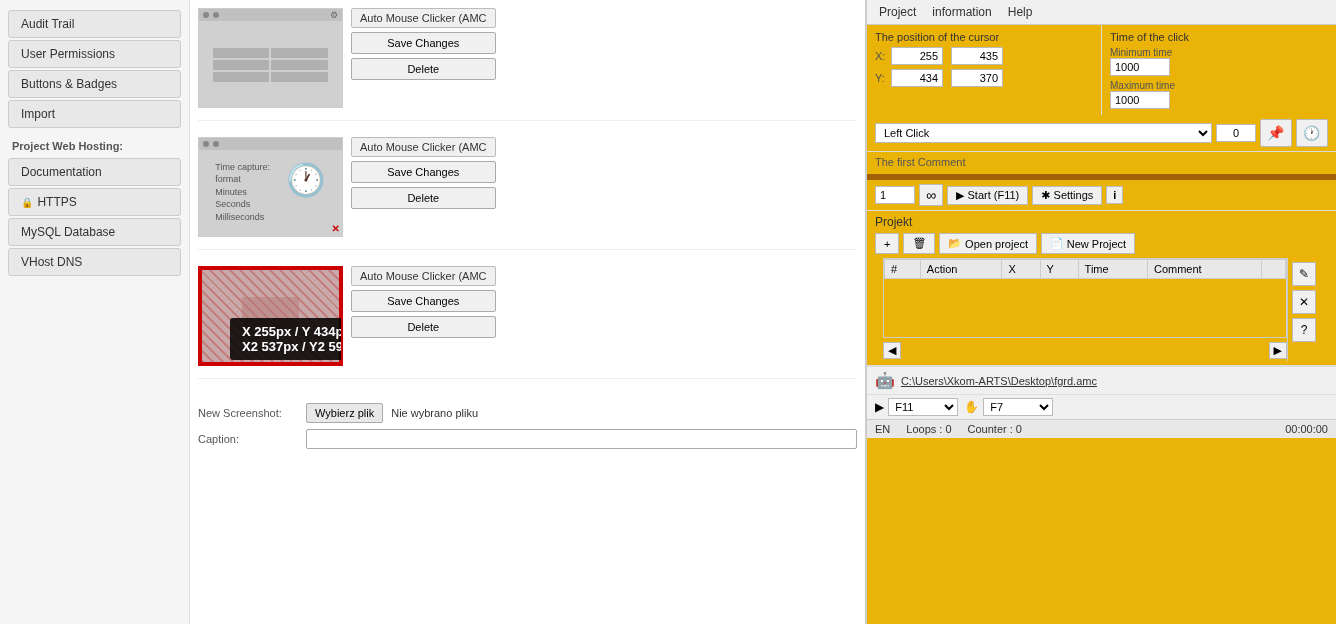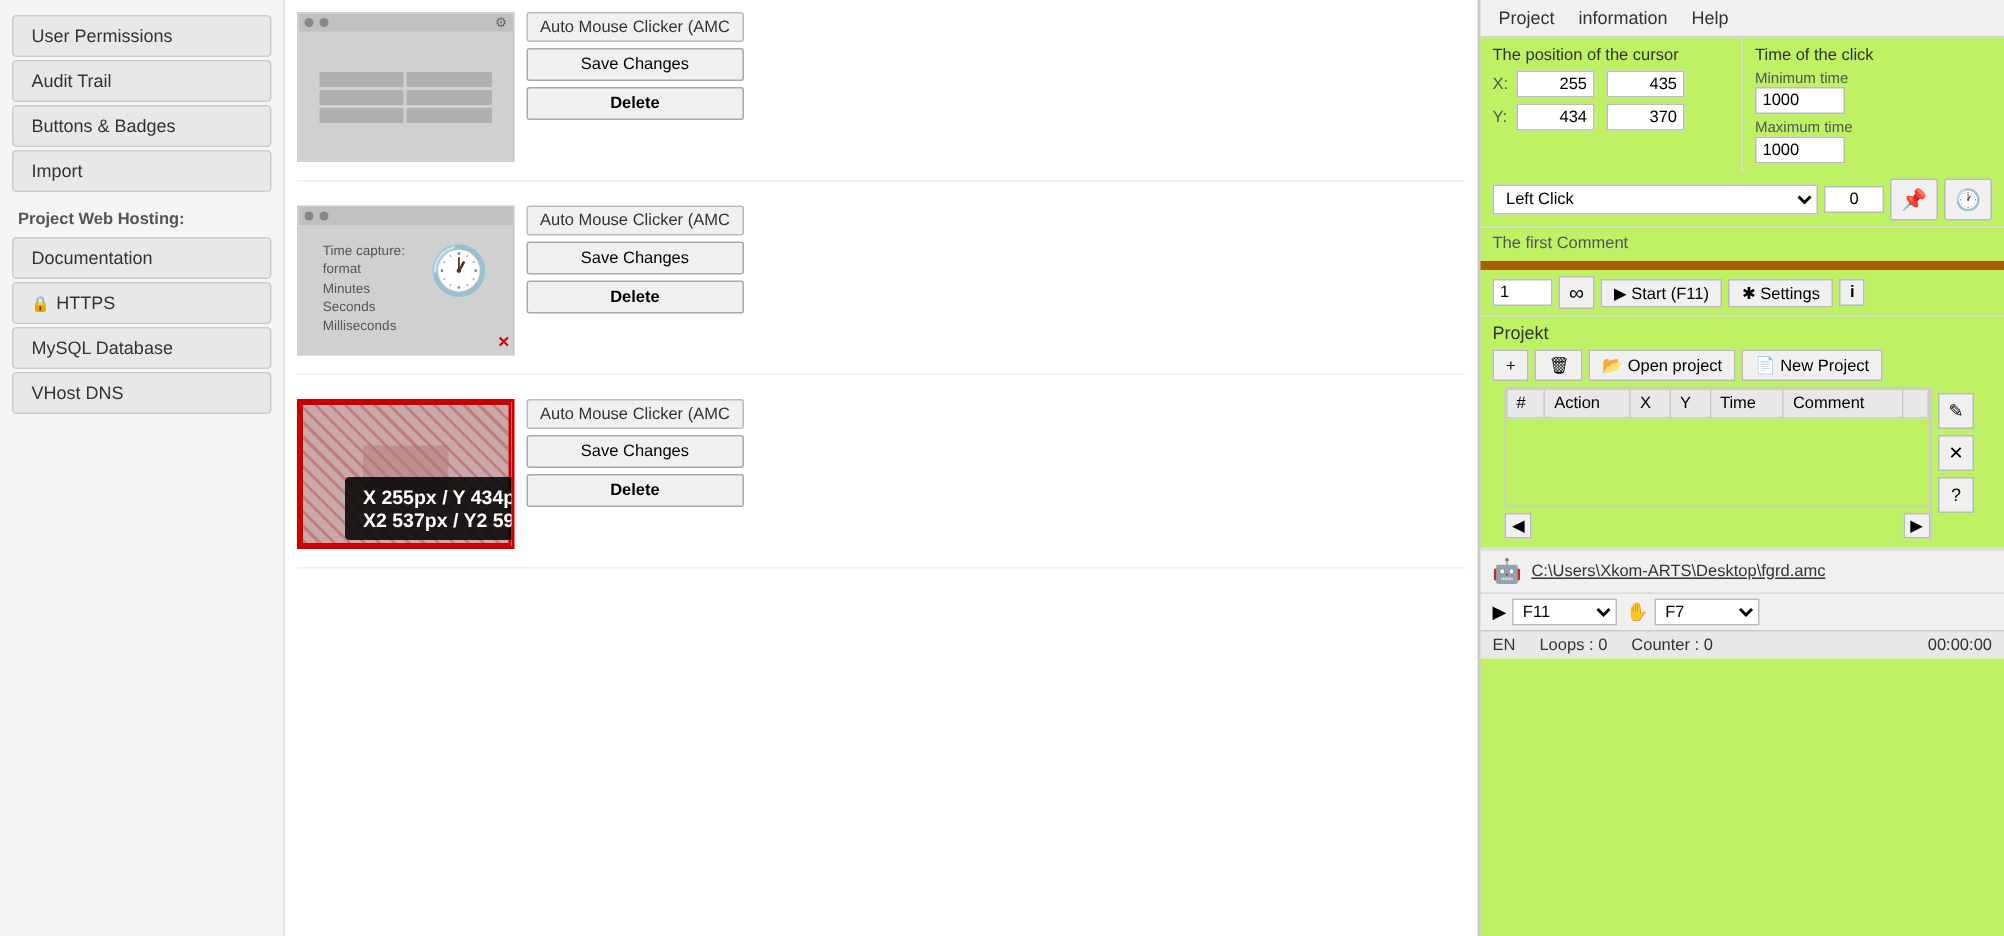--- a/index.html
+++ b/index.html
@@ -142,21 +142,20 @@
       cursor: pointer;
       border-radius: 2px;
     }
     .btn-delete {
       background: #f0f0f0;
       border: 1px solid #aaa;
       padding: 4px 10px;
       font-size: 11px;
       cursor: pointer;
       border-radius: 2px;
-      font-weight: bold;
     }
 
     
     .tooltip-overlay {
       position: absolute;
       background: rgba(0,0,0,0.85);
       color: #fff;
       padding: 6px 12px;
       border-radius: 3px;
       font-size: 13px;
@@ -213,22 +212,22 @@
     .text-input {
       border: 1px solid #aaa;
       padding: 3px 6px;
       font-size: 11px;
       border-radius: 2px;
       flex: 1;
     }
 
     
     .right-panel {
-      width: 350px;
-      background: #bef264;
+      width: 470px;
+      background: #eab308;
       border-left: 1px solid #ccc;
       display: flex;
       flex-direction: column;
       flex-shrink: 0;
     }
 
     
     .right-menubar {
       display: flex;
       gap: 0;
@@ -537,22 +536,22 @@
     .scroll-area {
       flex: 1;
       overflow-y: auto;
     }
   </style>
 </head>
 <body>
 
 <div class="sidebar">
   <div>
+    <div class="sidebar-item">Audit Trail</div>
     <div class="sidebar-item">User Permissions</div>
-    <div class="sidebar-item">Audit Trail</div>
     <div class="sidebar-item">Buttons &amp; Badges</div>
     <div class="sidebar-item">Import</div>
   </div>
   <div class="sidebar-section-label">Project Web Hosting:</div>
   <div>
     <div class="sidebar-item">Documentation</div>
     <div class="sidebar-item with-icon">HTTPS</div>
     <div class="sidebar-item">MySQL Database</div>
     <div class="sidebar-item">VHost DNS</div>
   </div>
@@ -632,20 +631,31 @@
           </div>
         </div>
         <div class="screenshot-actions">
           <div class="amc-title">Auto Mouse Clicker (AMC</div>
           <button class="btn-save">Save Changes</button>
           <button class="btn-delete">Delete</button>
         </div>
       </div>
     </div>
 
+    <div class="new-screenshot-section">
+      <div class="form-row">
+        <div class="form-label">New Screenshot:</div>
+        <button class="file-btn">Wybierz plik</button>
+        <span class="file-name">Nie wybrano pliku</span>
+      </div>
+      <div class="form-row">
+        <div class="form-label">Caption:</div>
+        <input class="text-input" type="text" style="">
+      </div>
+    </div>
   </div>
 </div>
 
 <div class="right-panel">
 
   <div class="right-menubar">
     <div class="right-menubar-item">Project</div>
     <div class="right-menubar-item">information</div>
     <div class="right-menubar-item">Help</div>
   </div>

